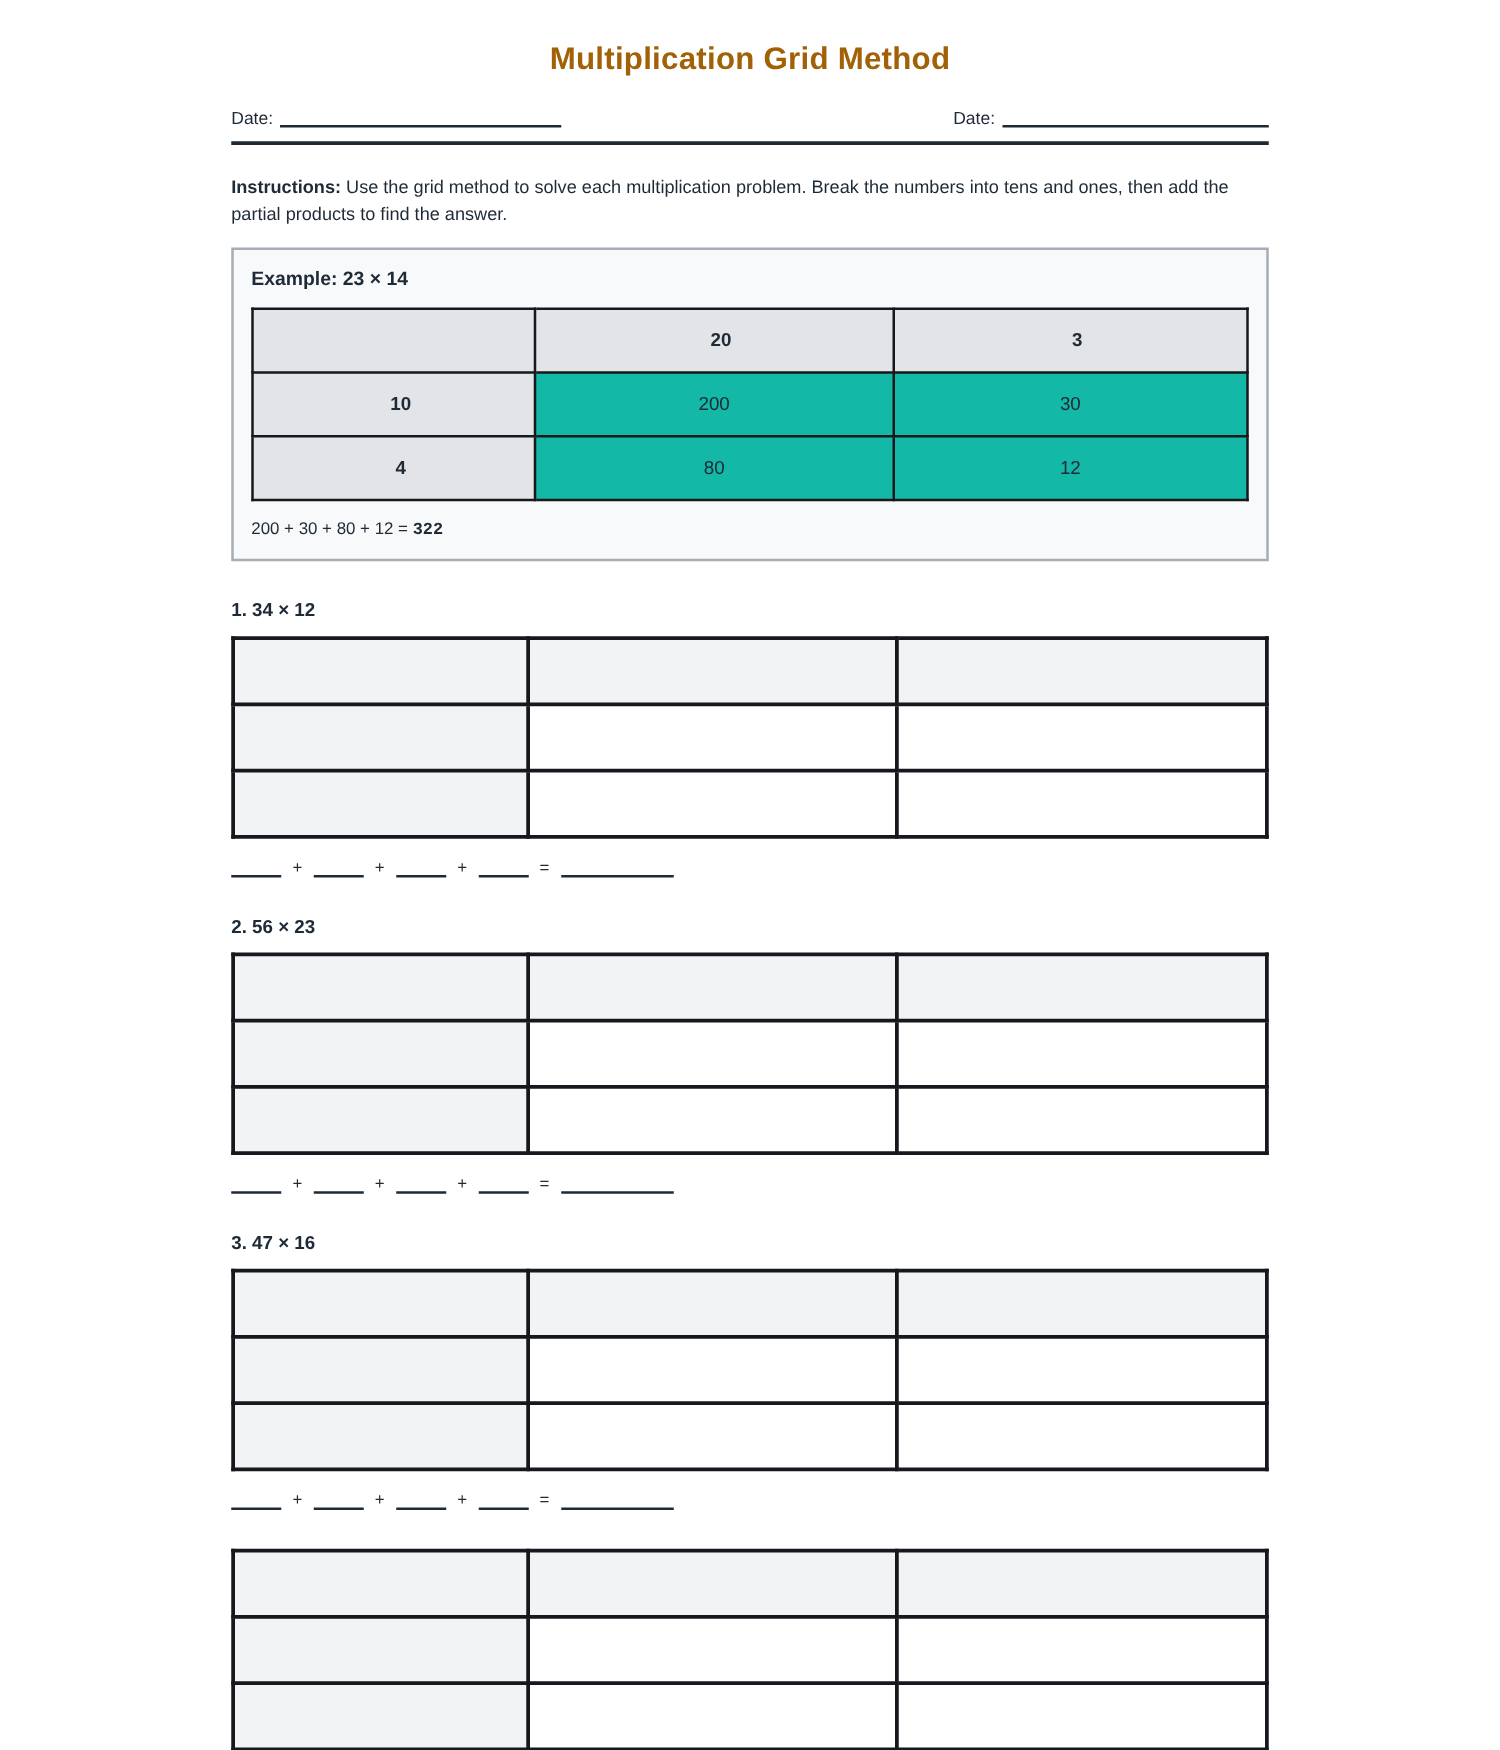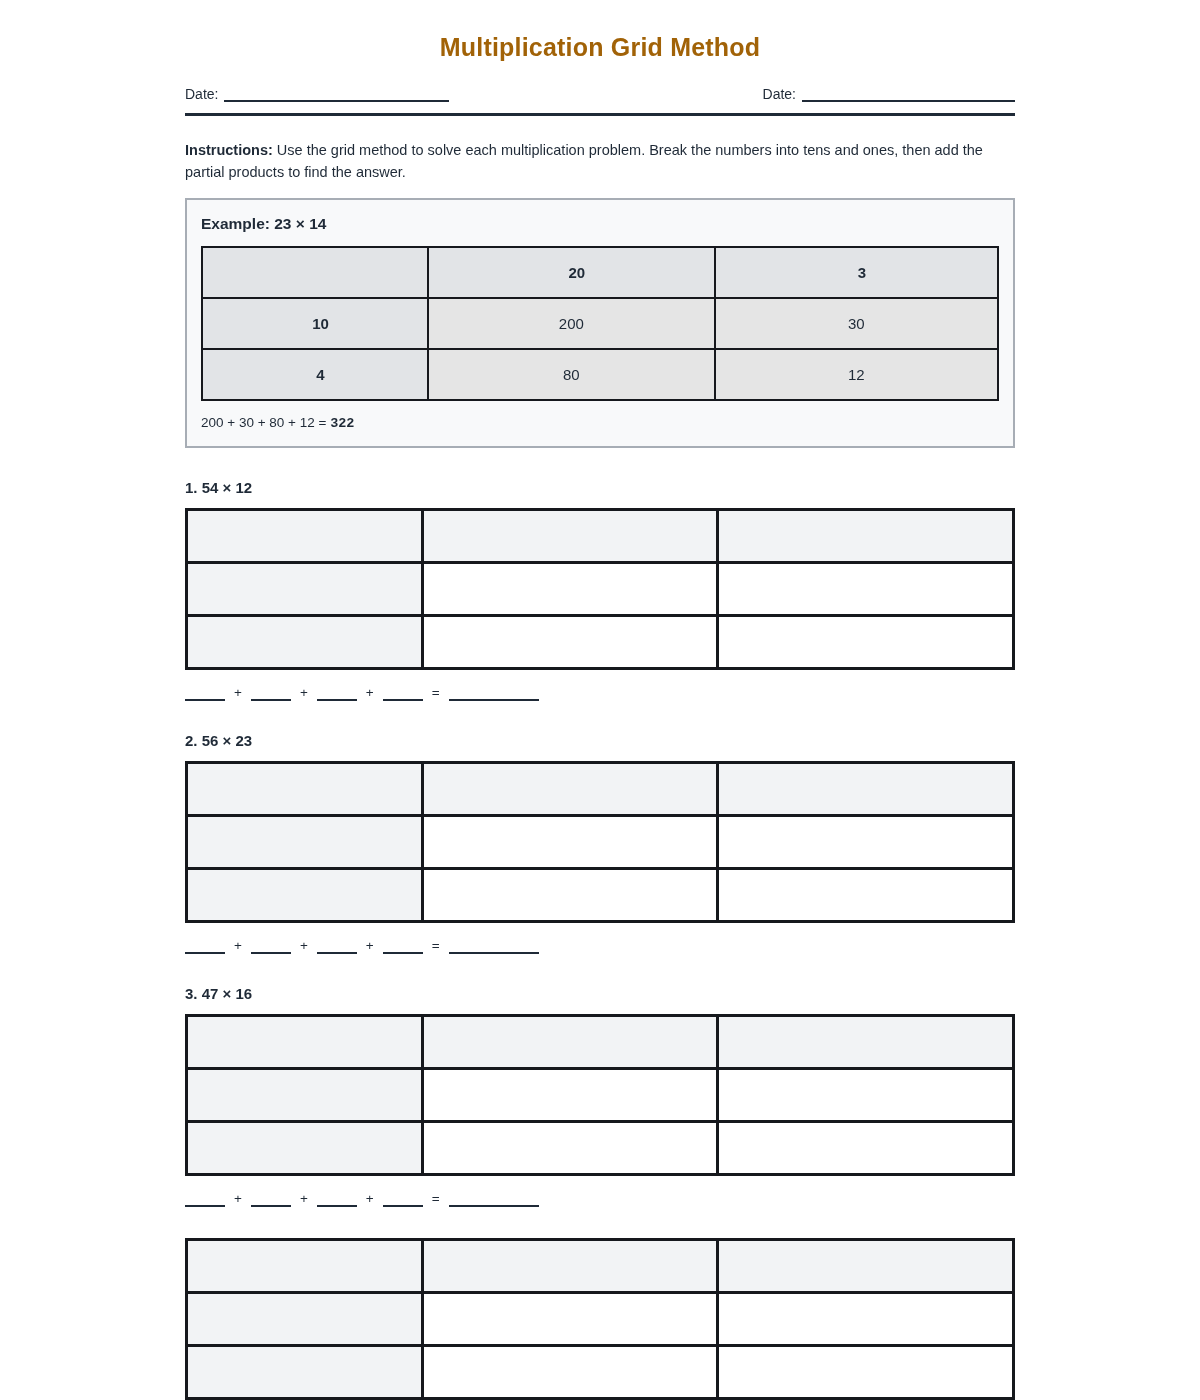--- a/index.html
+++ b/index.html
@@ -43,21 +43,21 @@
 
   table { width: 100%; border-collapse: collapse; table-layout: fixed; }
   .example-table td {
     border: 2px solid #16181d;
     height: 47px;
     text-align: center;
     vertical-align: middle;
     font-size: 15px;
   }
   .example-table td.hdr { background: #e2e4e7; font-weight: bold; padding-left: 12px; }
-  .example-table td.prod { background: #e5e5e5; }
+  .example-table td.prod { background: #14b8a6; }
 
   .example-sum { margin-top: 14px; font-size: 13.5px; }
   .example-sum b { font-weight: bold; font-family: Liberation Mono, monospace; }
 
   .problem { margin-top: 31px; }
   .problem-title { font-size: 15px; font-weight: bold; margin: 0 0 12px 0; }
   .grid-table td { border: 3px solid #16181d; height: 48px; background: #ffffff; }
   .grid-table td.shaded { background: #f2f3f5; }
 
   .answer-line { margin-top: 13px; font-size: 13.5px; display: flex; align-items: flex-end; gap: 9px; height: 18px; }
@@ -110,21 +110,21 @@
         <td class="hdr">4</td>
         <td class="prod">80</td>
         <td class="prod">12</td>
       </tr>
     </tbody>
       </table>
     <div class="example-sum"><span>200 + 30 + 80 + 12 = </span><b>322</b></div>
   </div>
 
   <div class="problem">
-    <div class="problem-title">1. 54 × 12</div>
+    <div class="problem-title">1. 34 × 12</div>
     <table class="grid-table">
       <colgroup>
           <col style="width:28.5%">
           <col style="width:35.7%">
           <col style="width:35.8%">
         </colgroup>
       <tbody>
           <tr>
         <td class="shaded"></td>
         <td class="shaded"></td>

